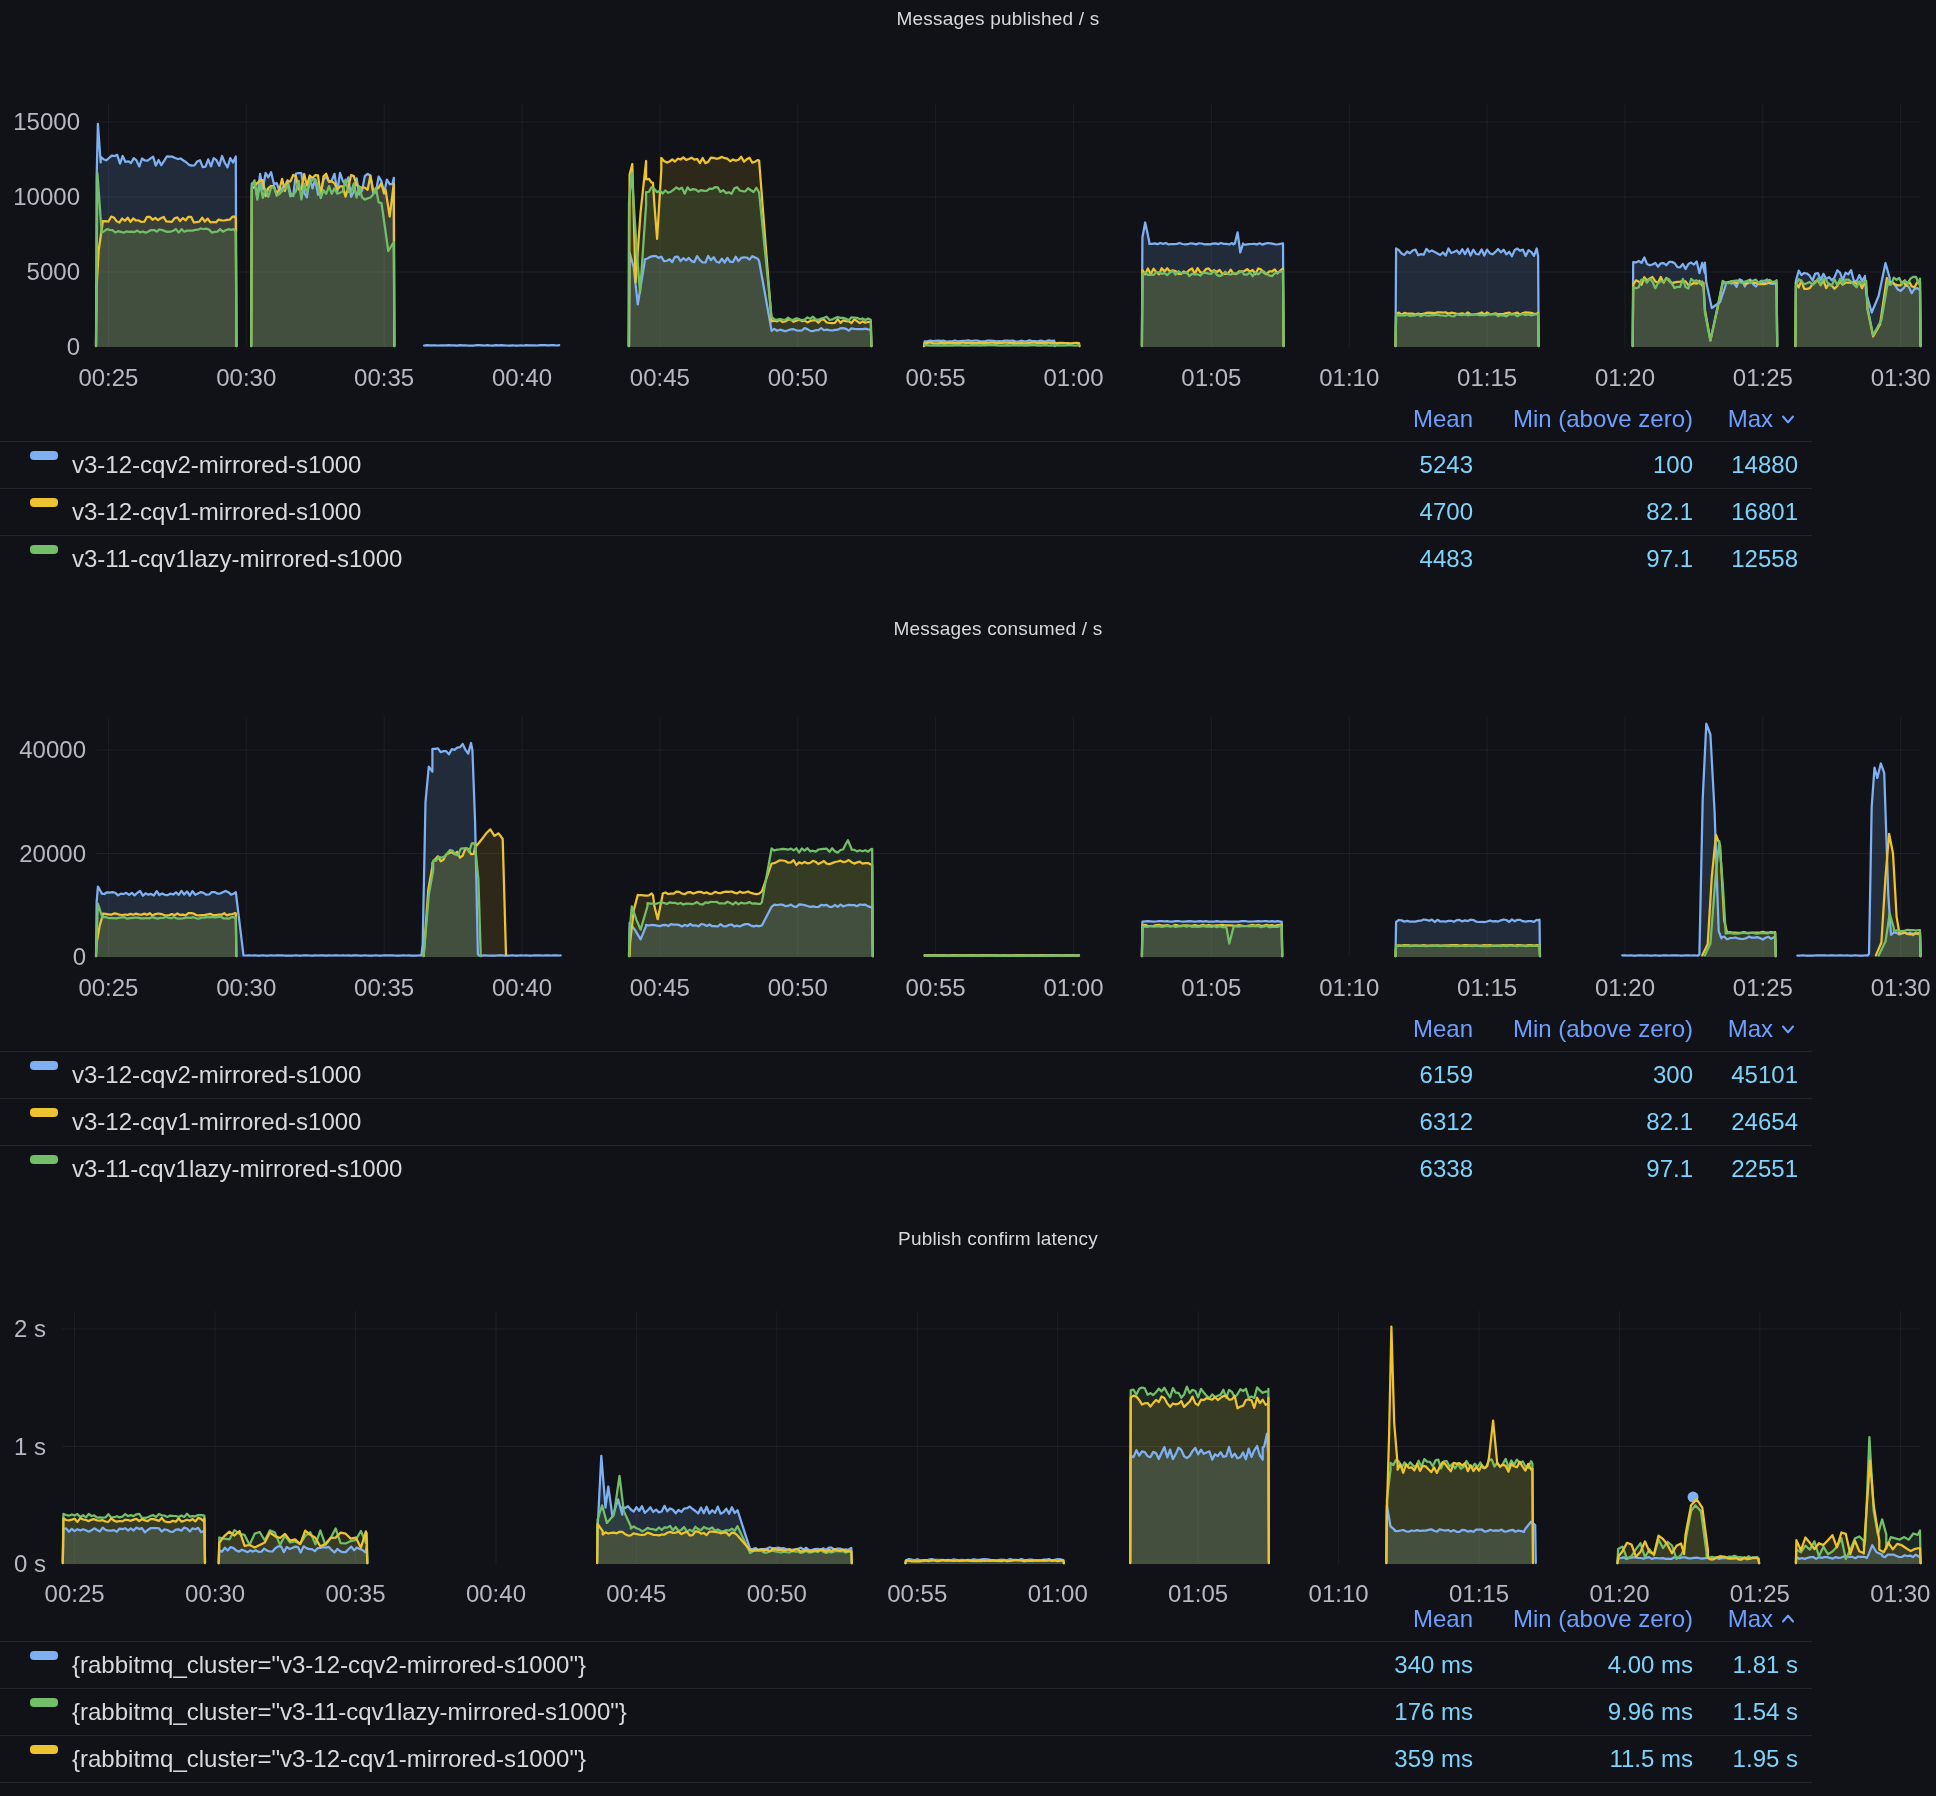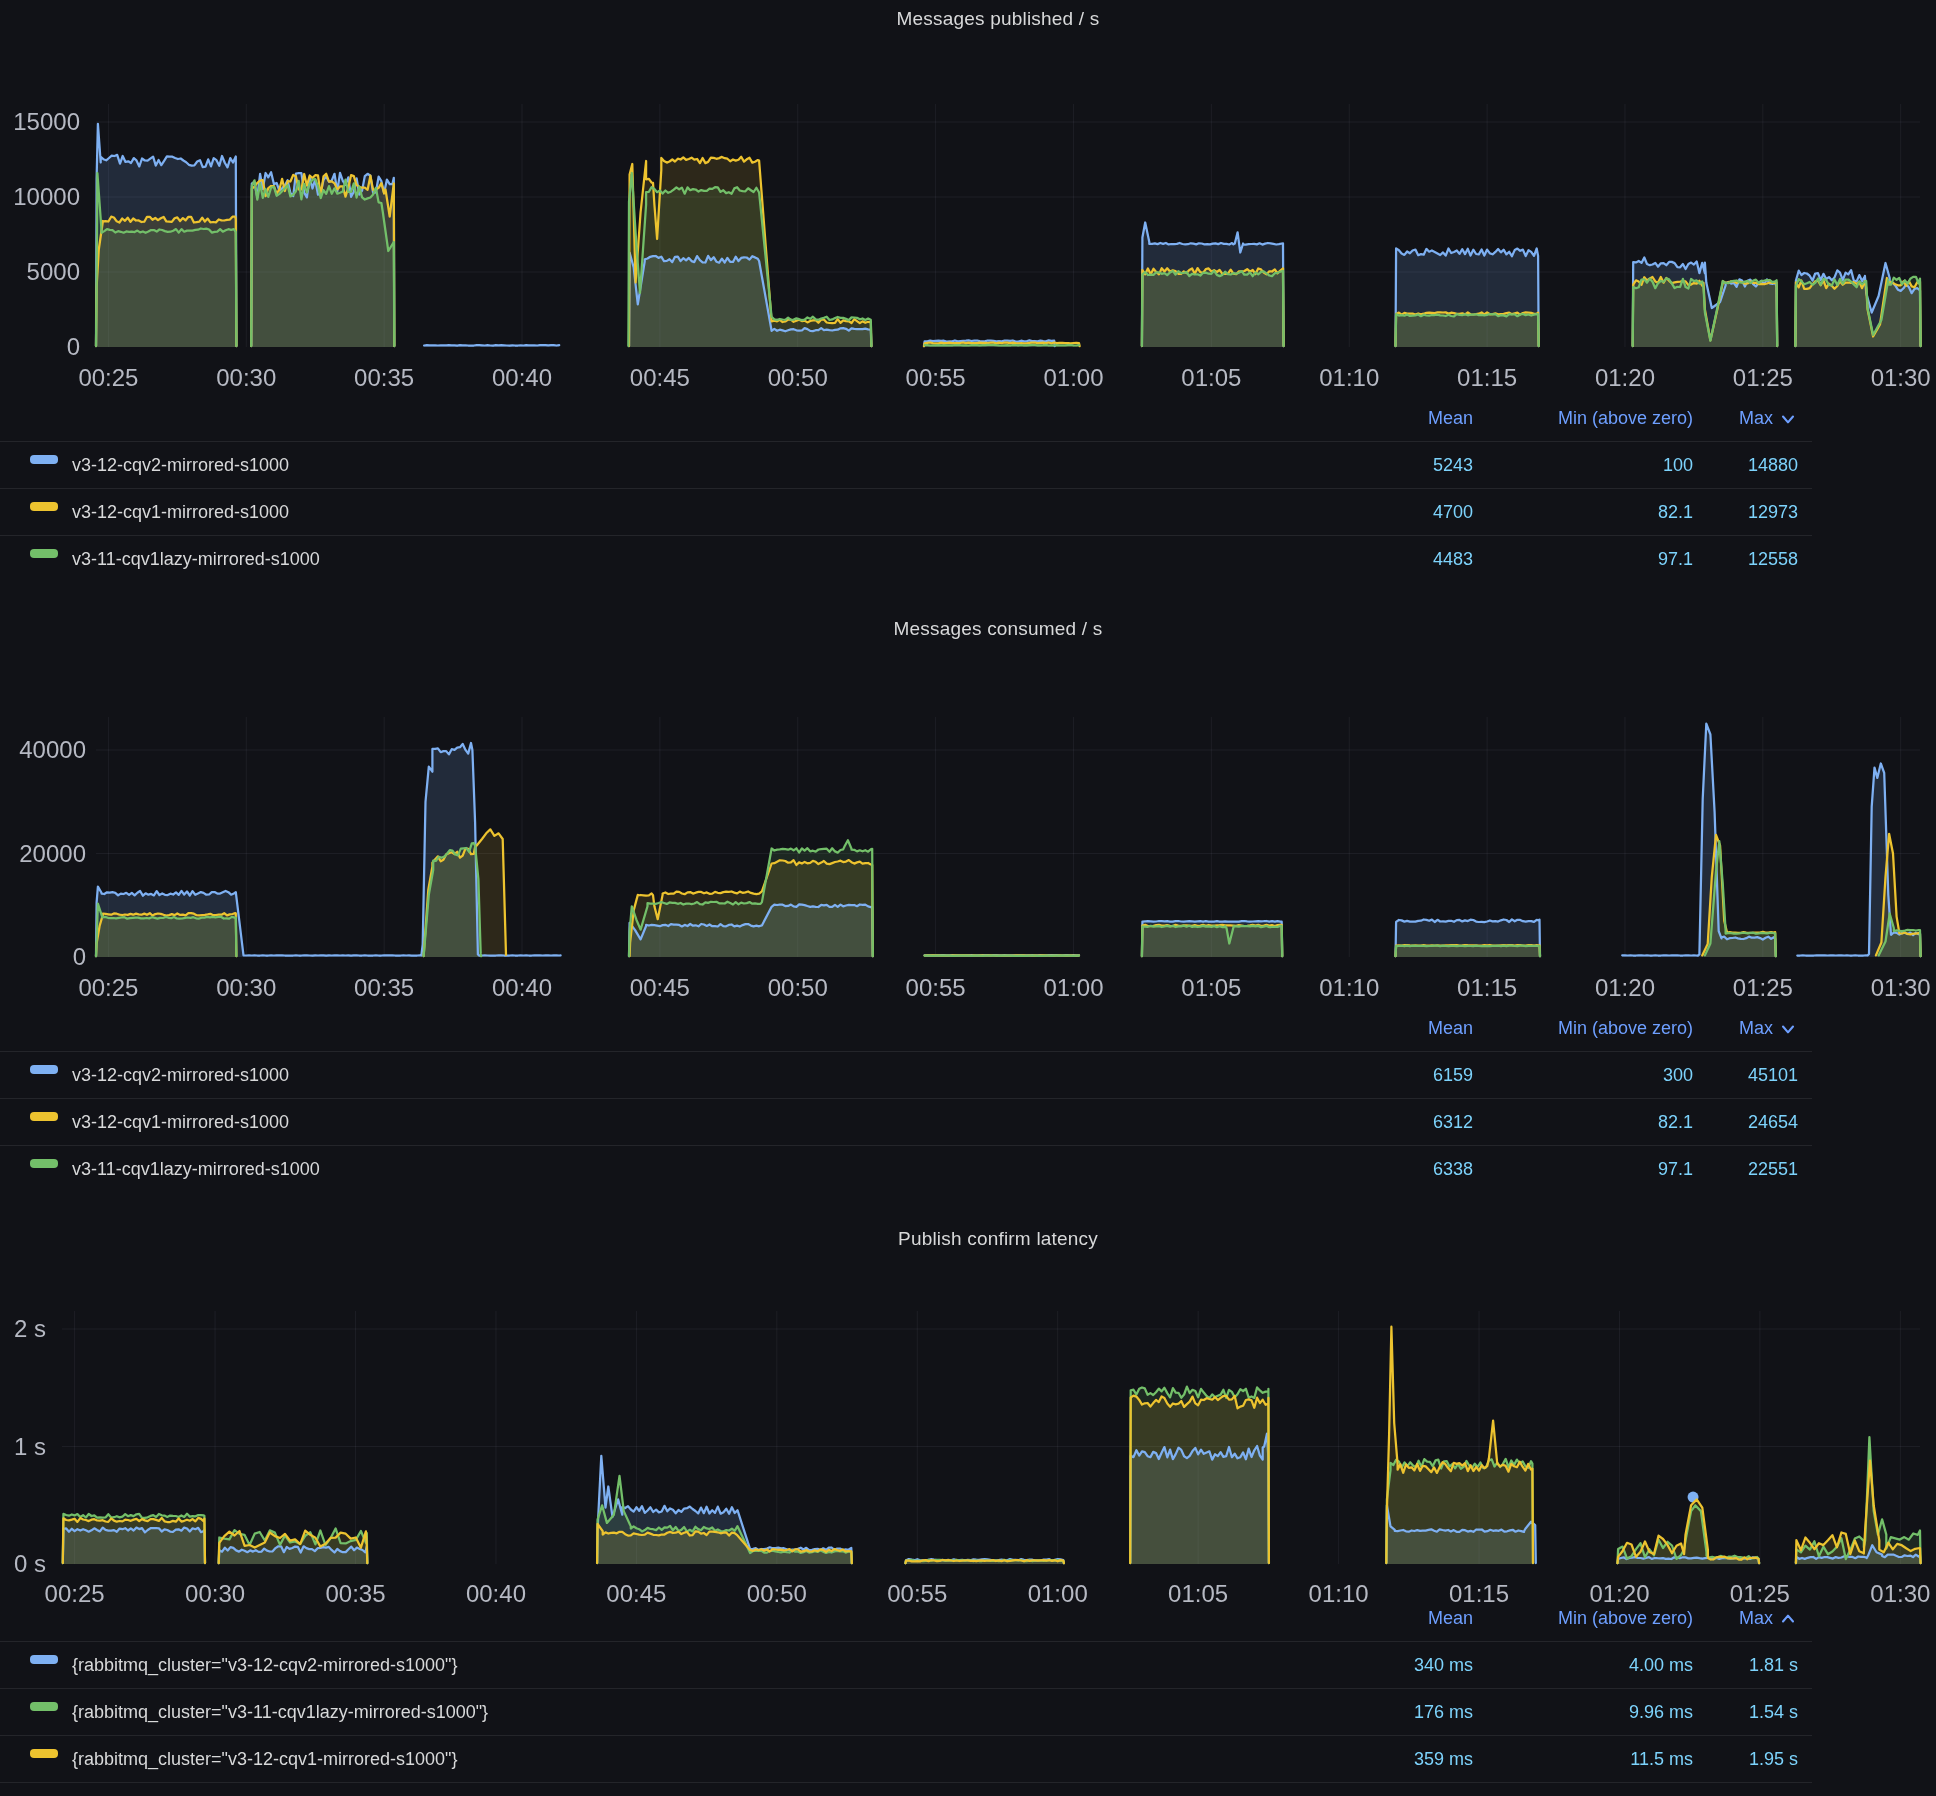--- a/index.html
+++ b/index.html
@@ -5,21 +5,21 @@
   html,body{margin:0;padding:0;background:#111217;}
   body{width:1936px;height:1796px;position:relative;overflow:hidden;
        font-family:"Liberation Sans",sans-serif;color:#d8d9da;}
   .panel-title{position:absolute;left:0;width:1936px;text-align:center;
        font-size:19px;font-weight:500;color:#d8d9da;letter-spacing:.2px;padding-left:30px;}
   #title-0{top:8px}#title-1{top:618px}#title-2{top:1228px}
   svg.chart{position:absolute;left:0;display:block;}
   #chart-svg-0{top:90px}#chart-svg-1{top:700px}#chart-svg-2{top:1295px}
   svg text{font-family:"Liberation Sans",sans-serif;}
   .tick{fill:#b6b9c3;font-size:24px;}
-  .legend{position:absolute;left:0;width:1812px;font-size:18px;}
+  .legend{position:absolute;left:0;width:1812px;font-size:24px;}
   #legend-0{top:396px}#legend-1{top:1006px}#legend-2{top:1596px}
   .lrow{display:grid;grid-template-columns:1fr 170px 220px 105px;align-items:center;
         height:47px;box-sizing:border-box;padding:0 14px 0 30px;
         border-top:1px solid rgba(204,204,220,.10);}
   .lhead{height:45px;border-top:none;}
   .lhead .col{color:#6e9fff;font-weight:500;justify-self:end;display:flex;
         align-items:center;cursor:pointer;white-space:nowrap;}
   .lend{height:2px;padding:0;}
   .sname{display:flex;align-items:flex-start;gap:14px;color:#d8d9da;cursor:pointer;
         white-space:nowrap;overflow:hidden;}
@@ -143,21 +143,21 @@
       <span class="val">100</span>
       <span class="val">14880</span>
     </div>
     <div class="lrow">
       <span class="sname">
         <span class="swatch" style="background: rgb(237, 195, 47);"></span>
         <span>v3-12-cqv1-mirrored-s1000</span>
       </span>
       <span class="val">4700</span>
       <span class="val">82.1</span>
-      <span class="val">12973</span>
+      <span class="val">16801</span>
     </div>
     <div class="lrow">
       <span class="sname">
         <span class="swatch" style="background: rgb(115, 191, 105);"></span>
         <span>v3-11-cqv1lazy-mirrored-s1000</span>
       </span>
       <span class="val">4483</span>
       <span class="val">97.1</span>
       <span class="val">12558</span>
     </div>

